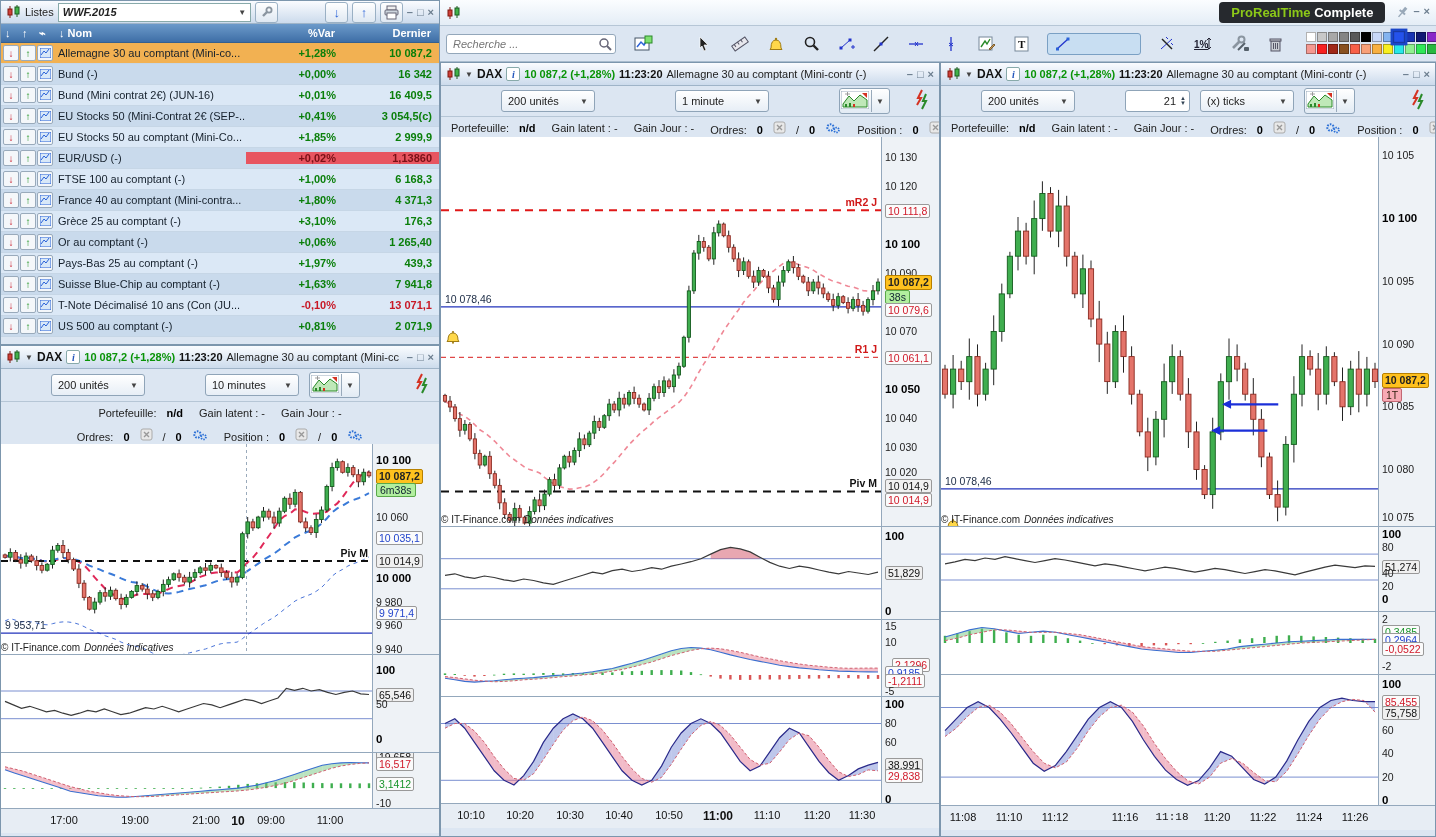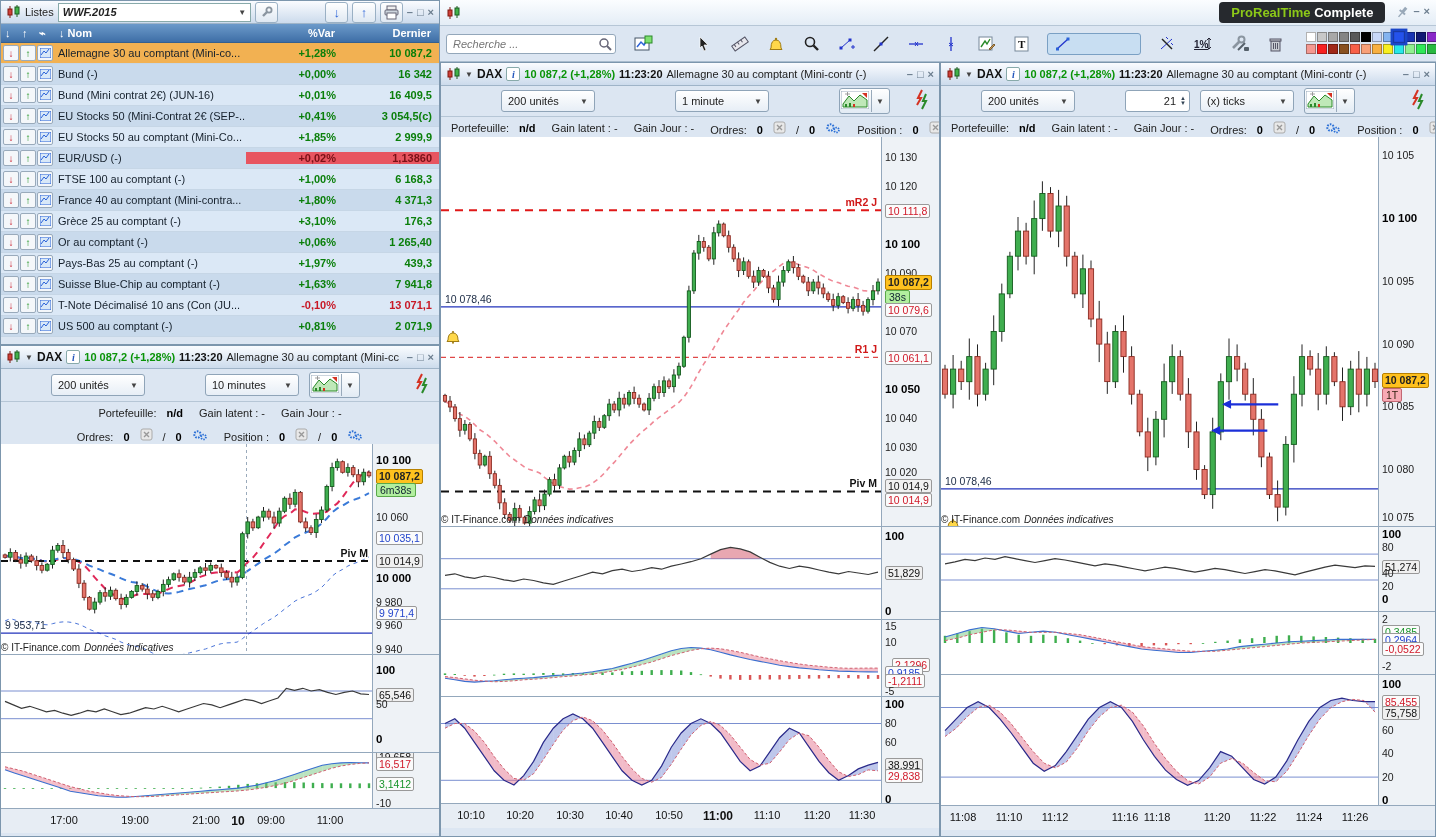--- a/index.html
+++ b/index.html
@@ -1763,21 +1763,21 @@
             <span class="axl" style="top: 49px;">60</span>
             <span class="axl" style="top: 72px;">40</span>
             <span class="axl" style="top: 96px;">20</span>
             <span class="axl bold" style="top: 119px;">0</span>
           </div></div>
         <div class="taxis">
           <span style="left: 22px;">11:08</span>
           <span style="left: 68px;">11:10</span>
           <span style="left: 114px;">11:12</span>
           <span style="left: 184px;">11:16</span>
-          <span style="left: 216px;">11:18</span>
+          <span style="left: 231px; font-family: Liberation Mono, monospace;">11:18</span>
           <span style="left: 276px;">11:20</span>
           <span style="left: 322px;">11:22</span>
           <span style="left: 368px;">11:24</span>
           <span style="left: 414px;">11:26</span>
         </div>
       </div>
   </div>
 </div>
 
 </body></html>

